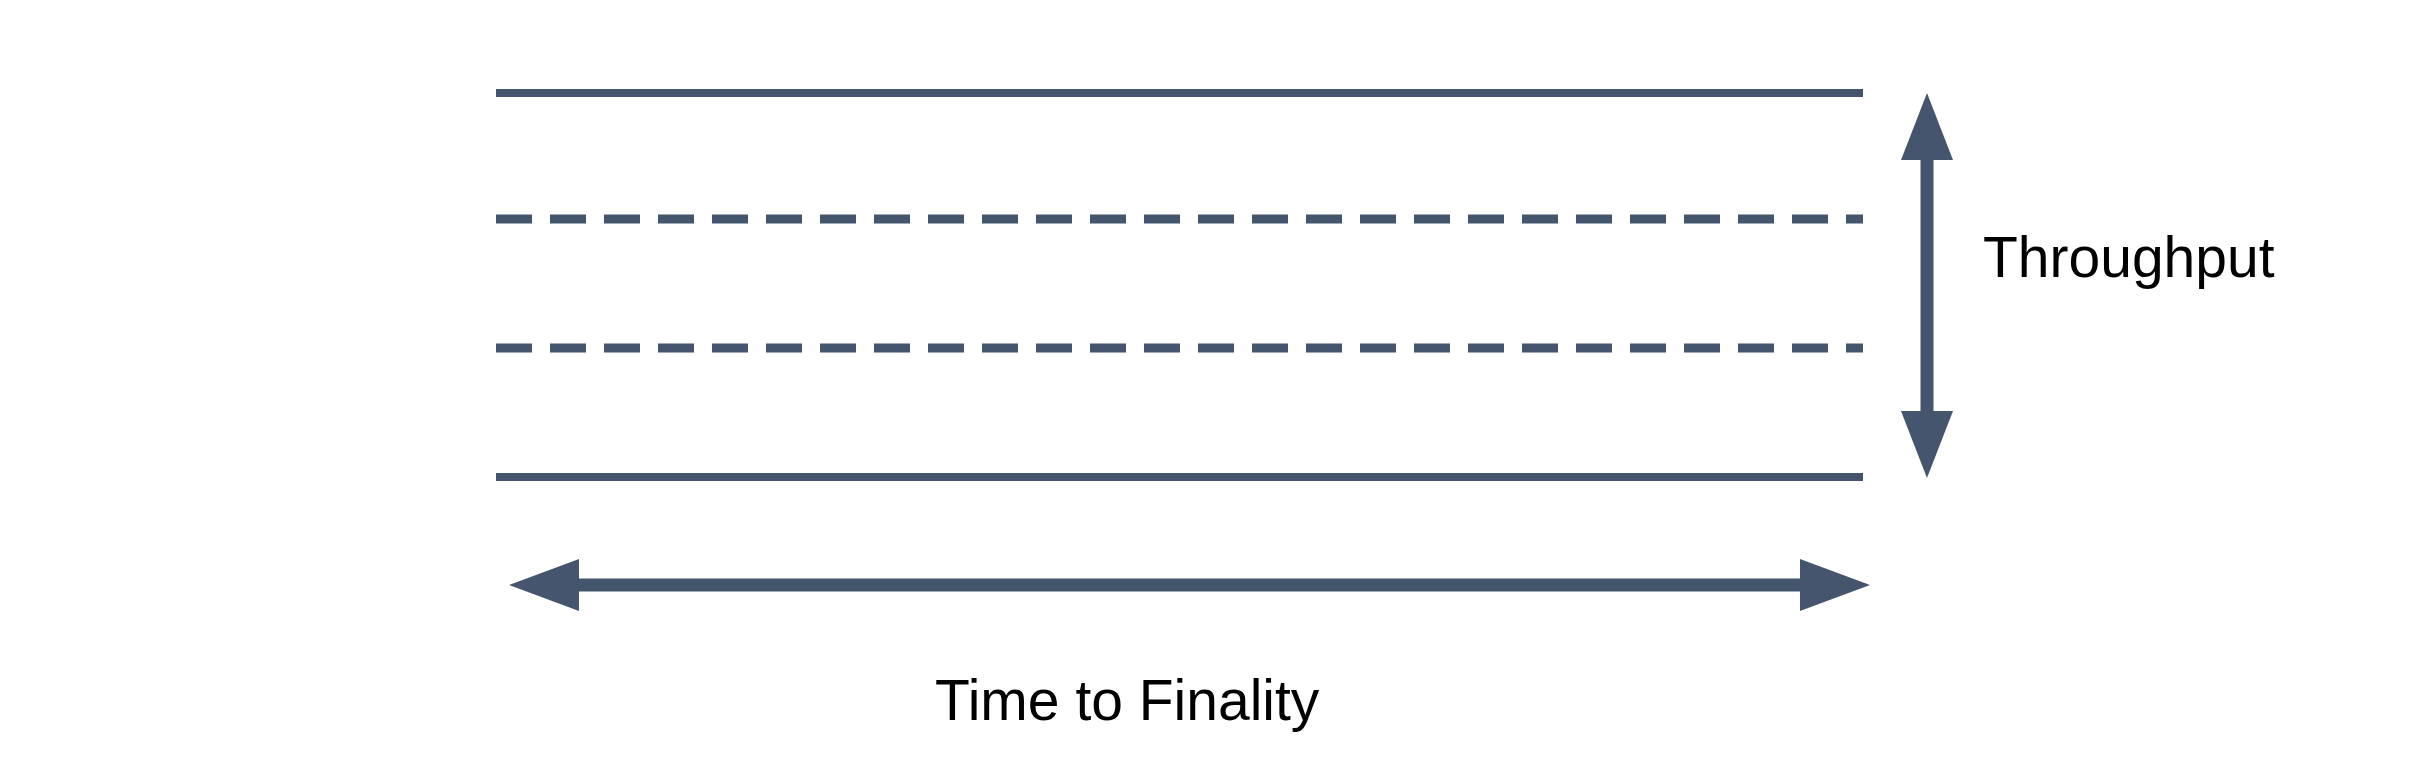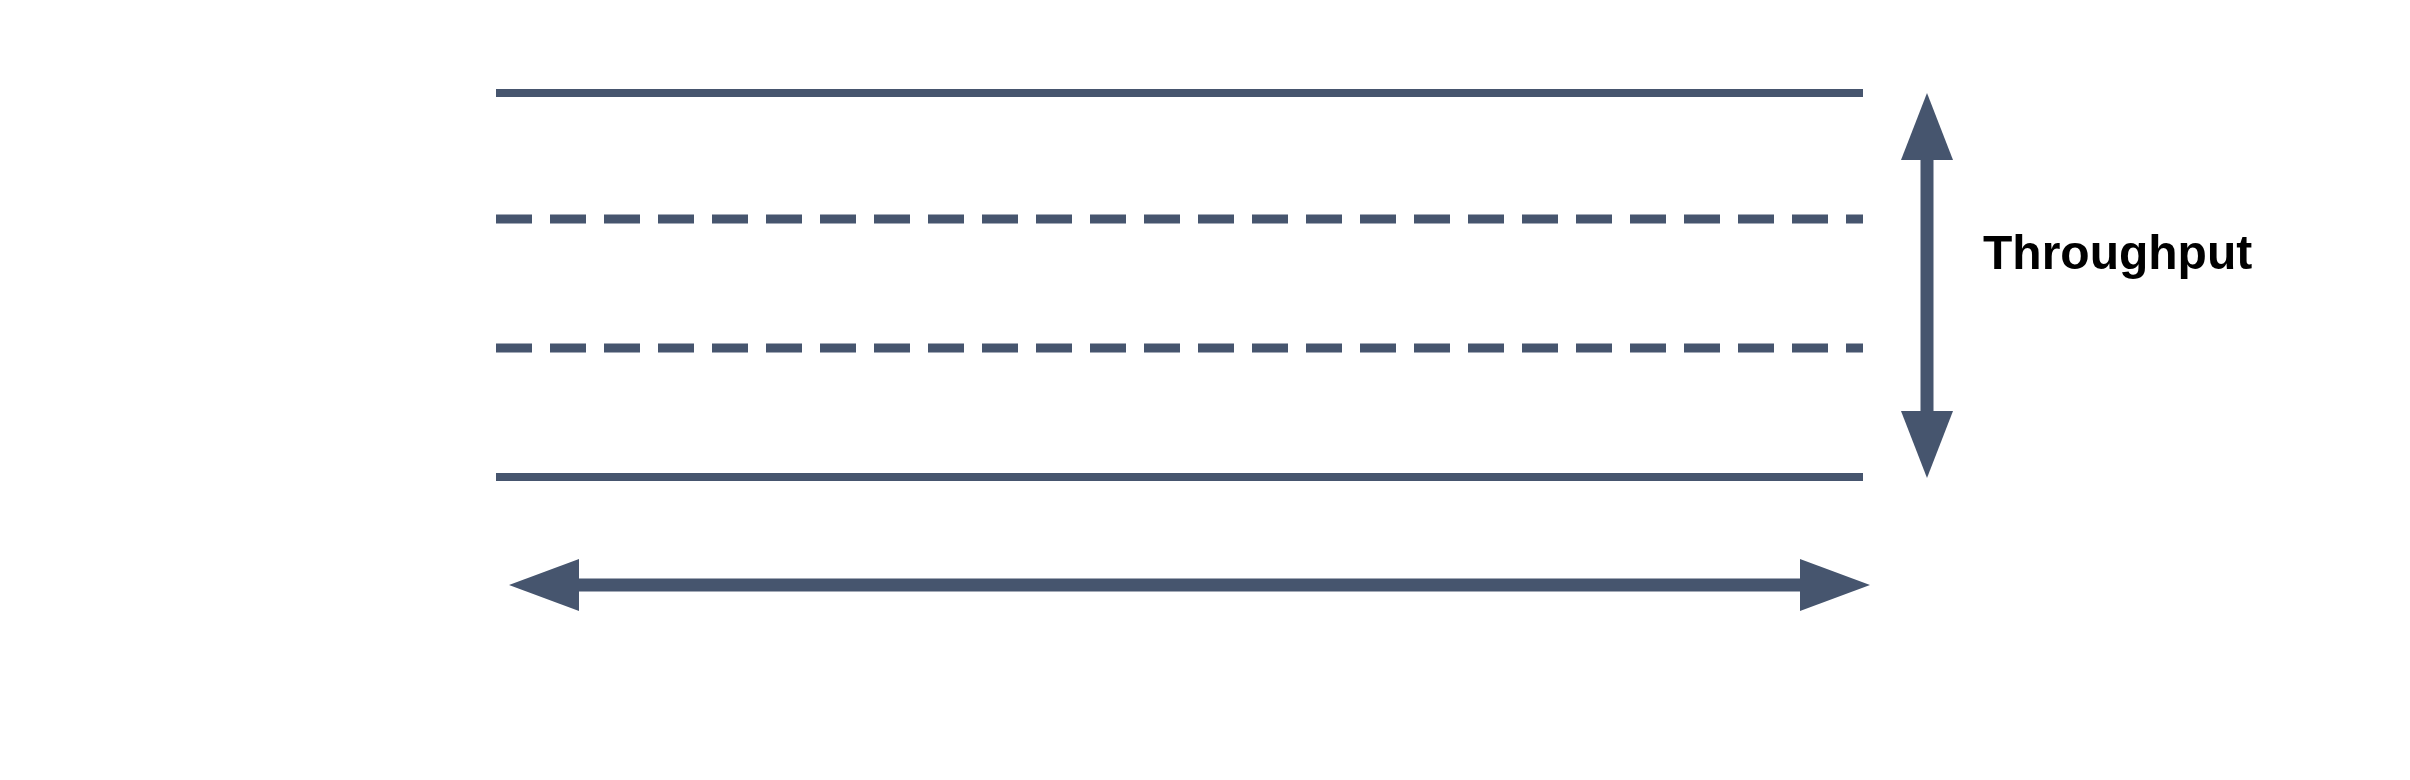--- a/index.html
+++ b/index.html
@@ -22,22 +22,22 @@
     top: 0;
     left: 0;
     width: 2410px;
     height: 780px;
     display: block;
   }
   .axis-label {
     position: absolute;
     color: #000000;
     font-family: "Liberation Sans", sans-serif;
-    font-size: 48px;
-    font-weight: 700;
+    font-size: 57px;
+    font-weight: 400;
     line-height: 1;
     white-space: nowrap;
     letter-spacing: 0px;
   }
   #throughput-label {
     left: 1983px;
     top: 229px;
   }
   #time-to-finality-label {
     left: 935px;
@@ -68,14 +68,15 @@
     <g>
       <rect x="569" y="578.5" width="1241" height="13" fill="#46556e"></rect>
       <polygon points="509,585 579,559 579,611" fill="#46556e"></polygon>
       <polygon points="1870,585 1800,559 1800,611" fill="#46556e"></polygon>
     </g>
 
   </svg>
 
   <div class="axis-label" id="throughput-label" style="color: rgb(0, 0, 0);">Throughput</div>
 
+  <div class="axis-label" id="time-to-finality-label" style="color: rgb(0, 0, 0);">Time to Finality</div>
 
 </div>
 
 </body></html>

